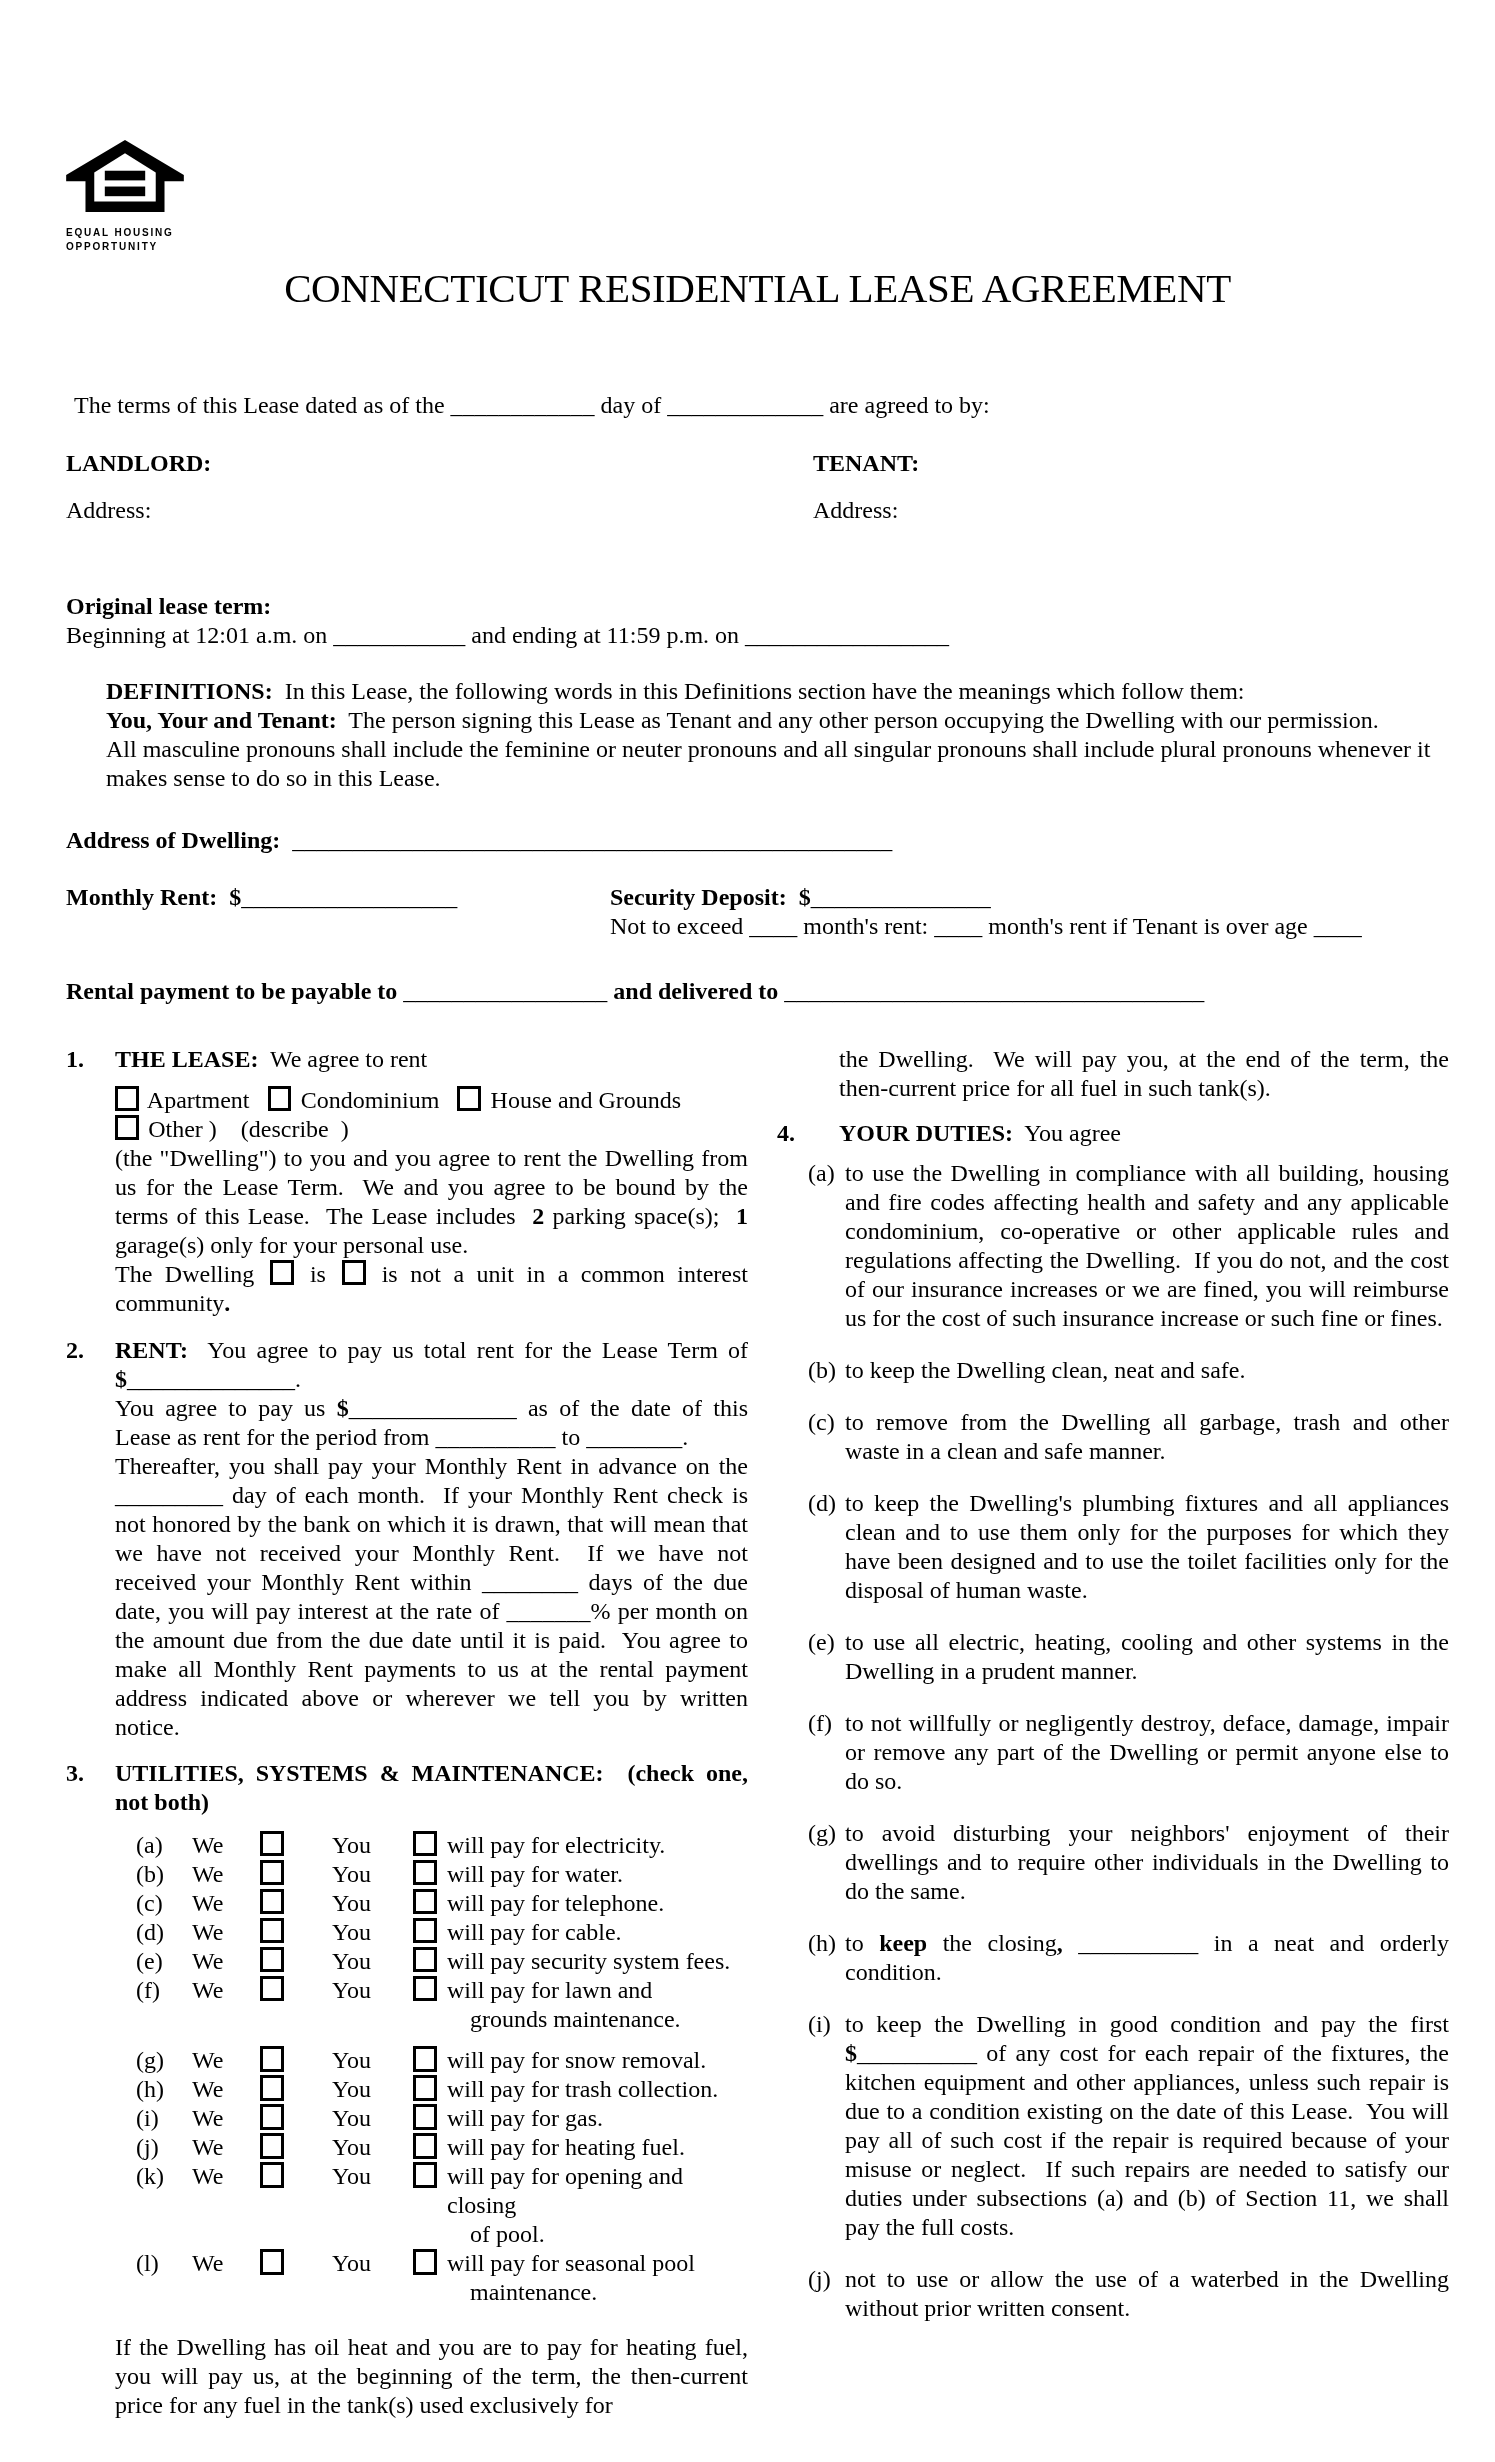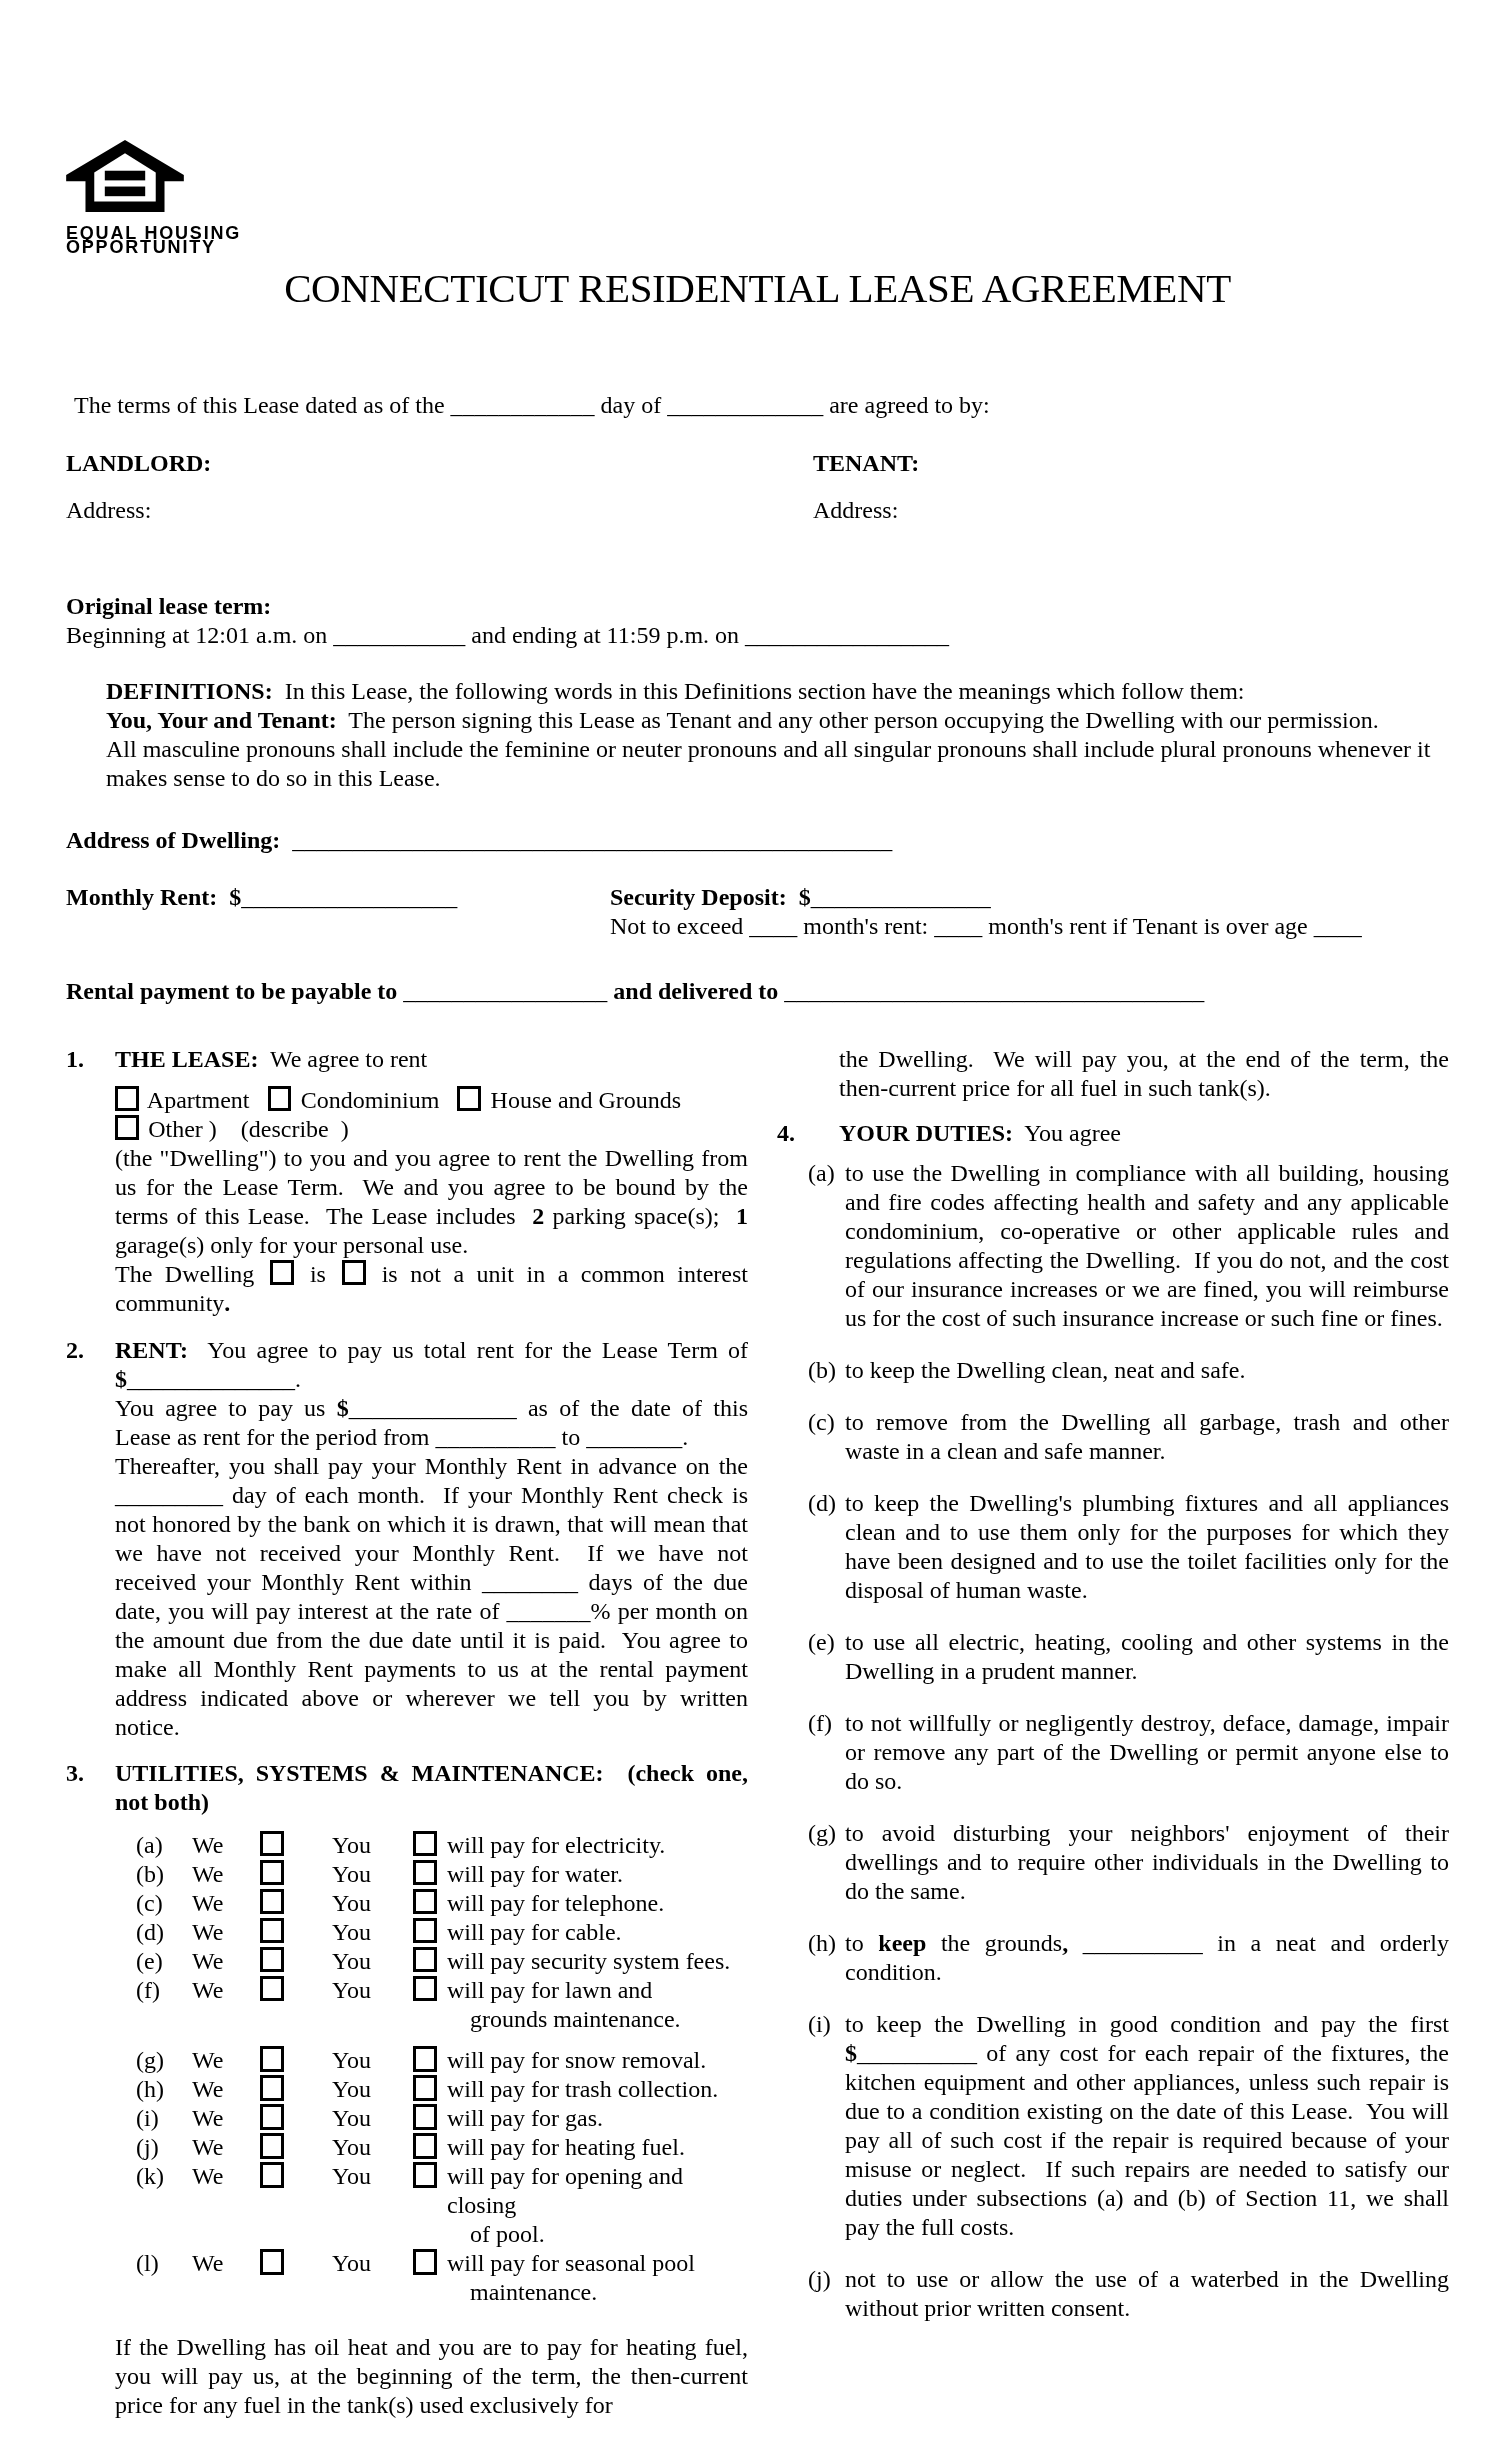--- a/index.html
+++ b/index.html
@@ -12,21 +12,21 @@
   }
   p{margin:0;}
   b{font-weight:bold;}
   .bold{font-weight:bold;}
 
   
   .logo{width:186px;}
   .logo-caption{
     margin-top:7px;
     font-family:"Liberation Sans","DejaVu Sans",sans-serif;
-    font-weight:bold;font-size:18px;line-height:14px;letter-spacing:1.8px;color:#000;
+    font-weight:bold;font-size:10px;line-height:14px;letter-spacing:1.8px;color:#000;
   }
 
   
   h1.title{
     margin:12.4px 0 0 0;text-align:center;
     font-size:41px;line-height:44px;font-weight:normal;letter-spacing:-0.4px;
   }
   .intro{margin-top:81px;margin-left:8px;}
   .party-row{display:grid;grid-template-columns:747px 1fr;margin-top:29px;}
   .addr-row{display:grid;grid-template-columns:747px 1fr;margin-top:17.7px;}
@@ -315,21 +315,21 @@
           <div class="duty">
             <span>(f)</span>
             <p class="duty-text"><span>to not willfully or negligently destroy, deface, damage, impair or remove any part of the Dwelling or permit anyone else to do so.</span></p>
           </div>
           <div class="duty">
             <span>(g)</span>
             <p class="duty-text"><span>to avoid disturbing your neighbors' enjoyment of their dwellings and to require other individuals in the Dwelling to do the same.</span></p>
           </div>
           <div class="duty">
             <span>(h)</span>
-            <p class="duty-text"><span>to </span><b>keep</b><span> the grounds</span><b>,</b><span> __________ in a neat and orderly condition.</span></p>
+            <p class="duty-text"><span>to </span><b>keep</b><span> the closing</span><b>,</b><span> __________ in a neat and orderly condition.</span></p>
           </div>
           <div class="duty">
             <span>(i)</span>
             <p class="duty-text"><span>to keep the Dwelling in good condition and pay the first </span><b>$</b><span>__________ of any cost for each repair of the fixtures, the kitchen equipment and other appliances, unless such repair is due to a condition existing on the date of this Lease.&nbsp; You will pay all of such cost if the repair is required because of your misuse or neglect.&nbsp; If such repairs are needed to satisfy our duties under subsections (a) and (b) of Section 11, we shall pay the full costs.</span></p>
           </div>
           <div class="duty">
             <span>(j)</span>
             <p class="duty-text"><span>not to use or allow the use of a waterbed in the Dwelling without prior written consent.</span></p>
           </div>
         </div>

